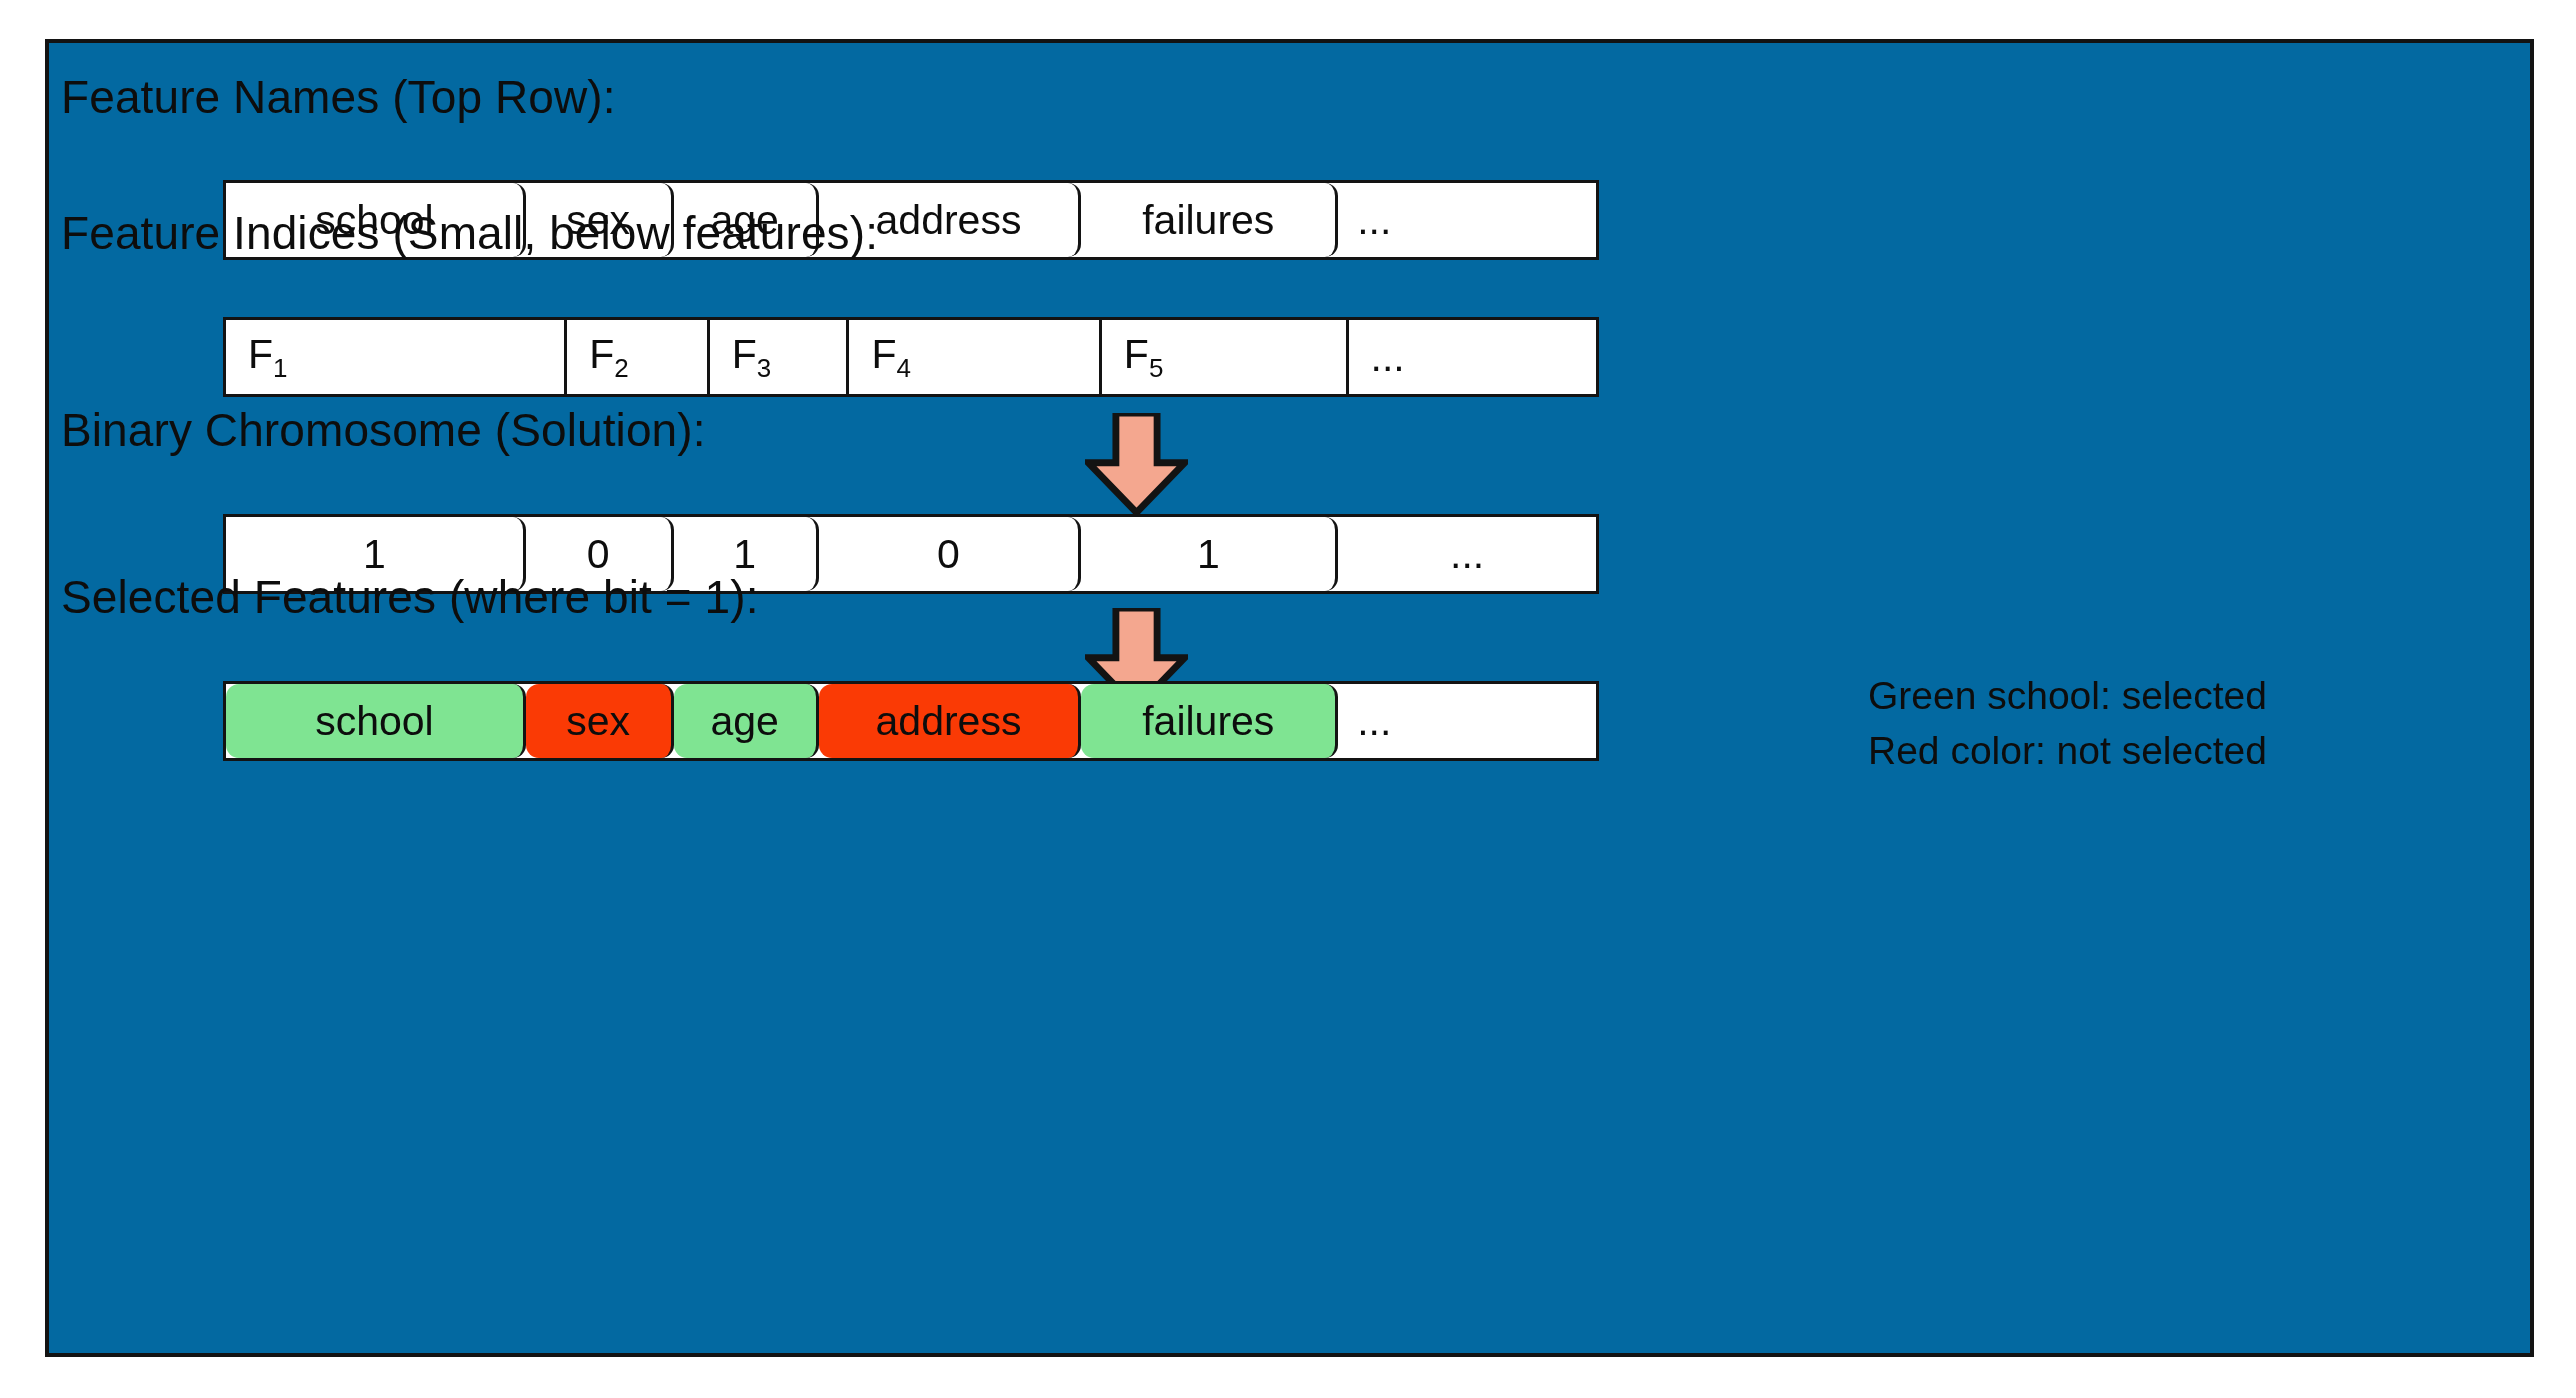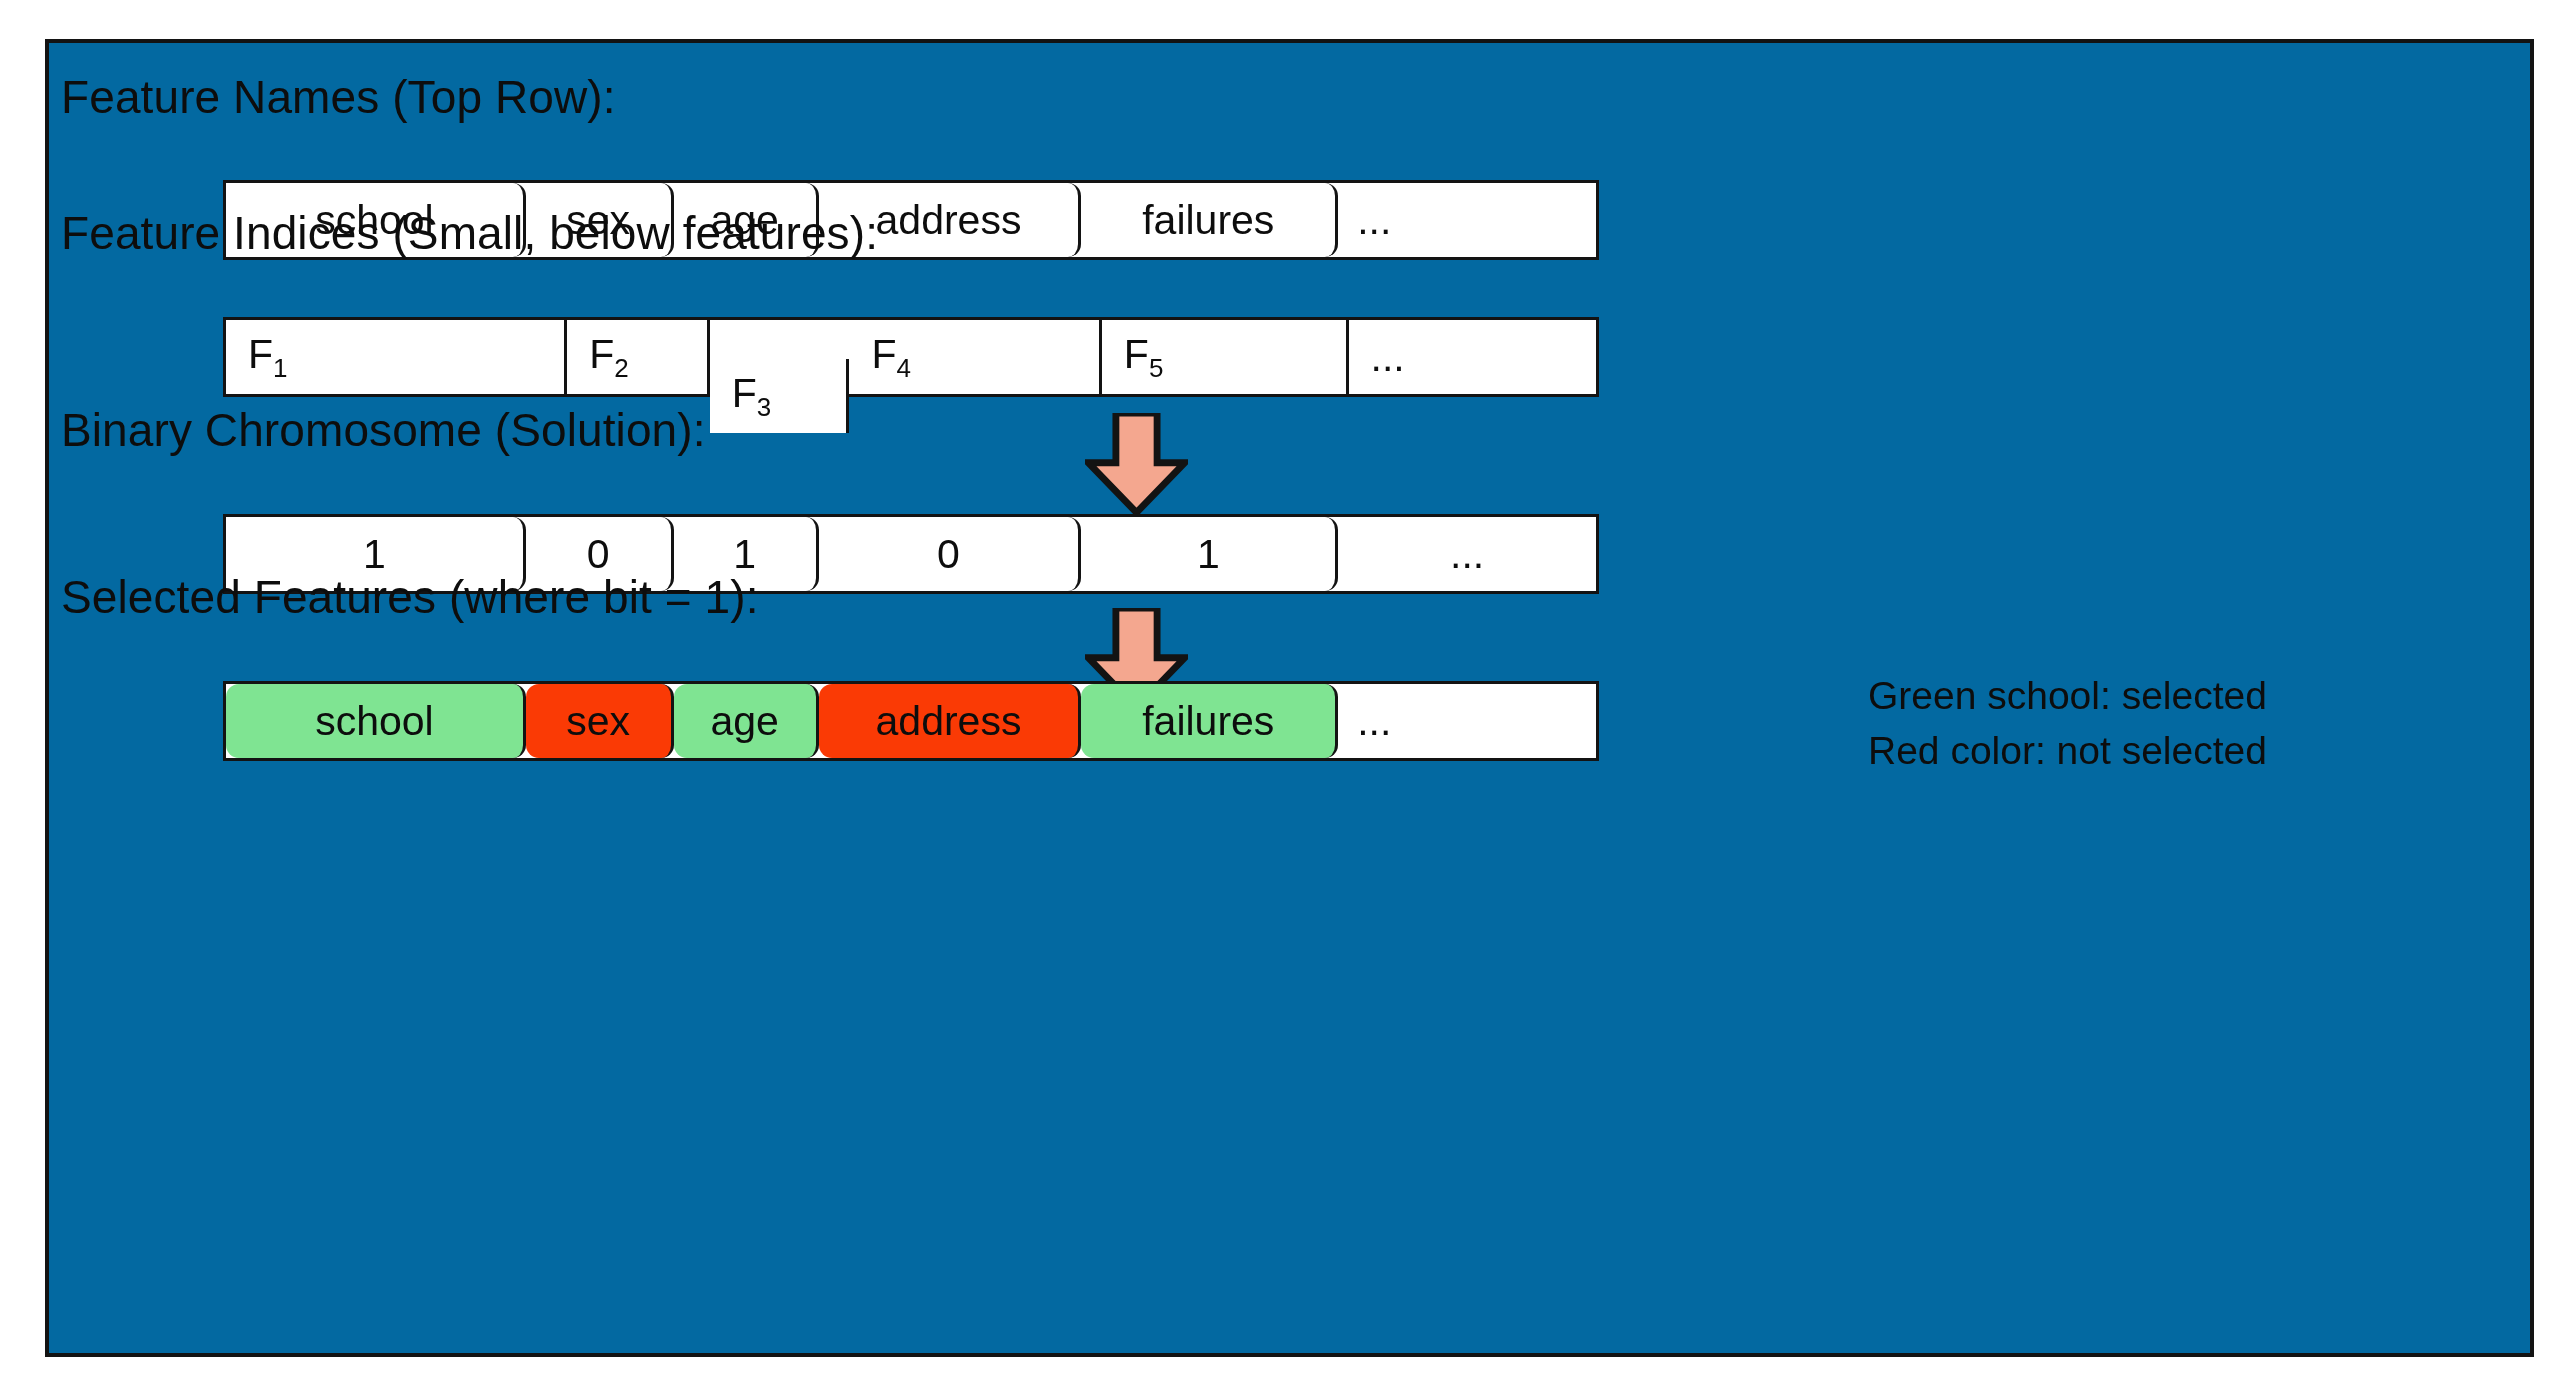--- a/index.html
+++ b/index.html
@@ -91,21 +91,21 @@
 
     <div class="section-label" style="left:12px; top:167px;">Feature Indices (Small, below features):</div>
 
     <div class="row-table" style="left:174px; top:274px; width:1376px; height:80px;">
       <div class="cell lftpad plain" style="width:356px;">
         <span class="fidx"><span>F</span><sub>1</sub></span>
       </div>
       <div class="cell lftpad plain" style="width:148px;">
         <span class="fidx"><span>F</span><sub>2</sub></span>
       </div>
-      <div class="cell lftpad plain" style="width:145px;margin-top:39px;">
+      <div class="cell lftpad plain" style="width:145px;">
         <span class="fidx"><span>F</span><sub>3</sub></span>
       </div>
       <div class="cell lftpad plain" style="width:263px;">
         <span class="fidx"><span>F</span><sub>4</sub></span>
       </div>
       <div class="cell lftpad plain" style="width:257px;">
         <span class="fidx"><span>F</span><sub>5</sub></span>
       </div>
       <div class="cell lftpad plain" style="width:258px;">...</div>
     </div>

